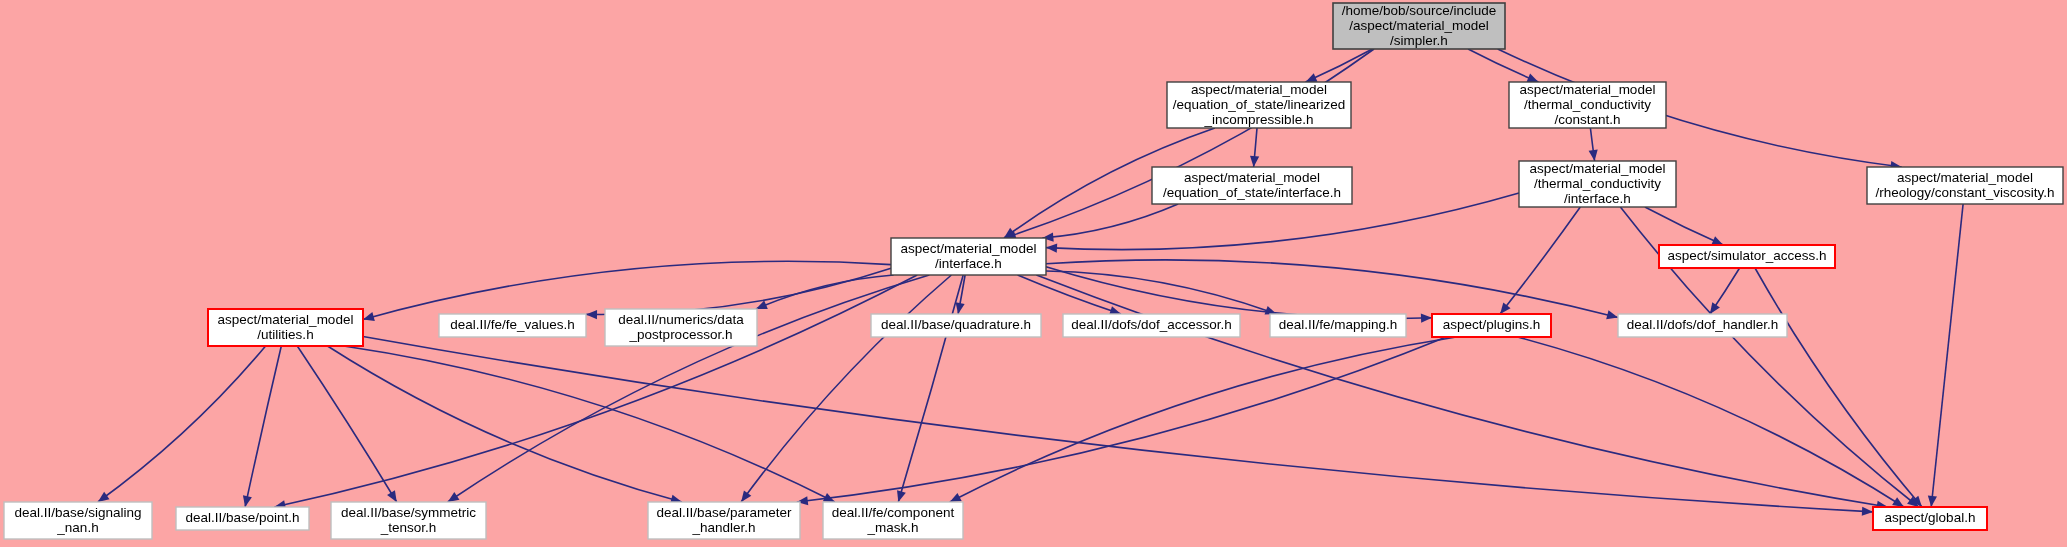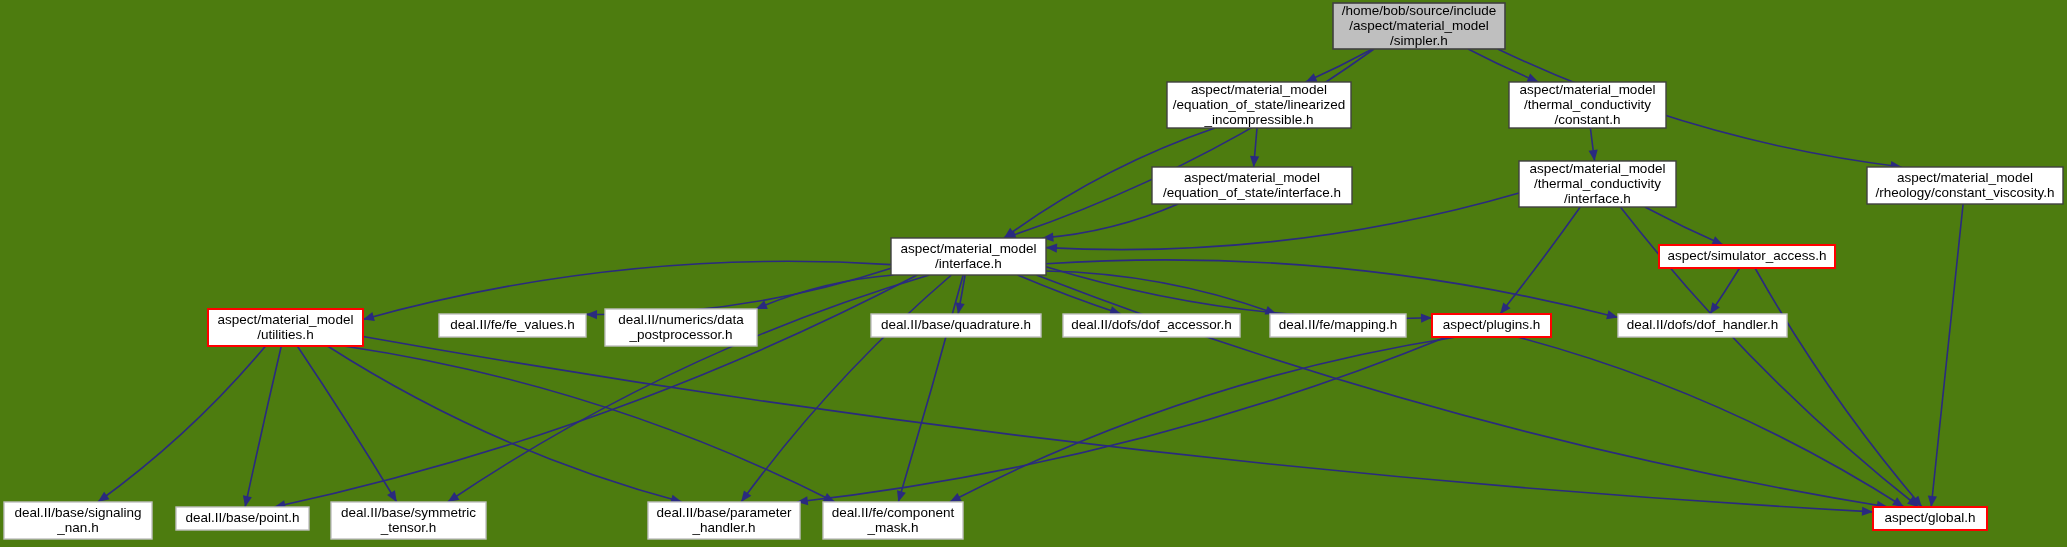--- a/index.html
+++ b/index.html
@@ -8,21 +8,21 @@
     background: #ffffff;
   }
   body {
     font-family: "Liberation Sans", sans-serif;
   }
   #graph-wrap {
     position: relative;
     width: 2067px;
     height: 547px;
     overflow: hidden;
-    background: #4d7c0f;
+    background: #fca5a5;
   }
   svg#graph {
     display: block;
     width: 2067px;
     height: 547px;
   }
   .edge-path {
     fill: none;
     stroke: #2a2a7f;
     stroke-width: 1.6px;

